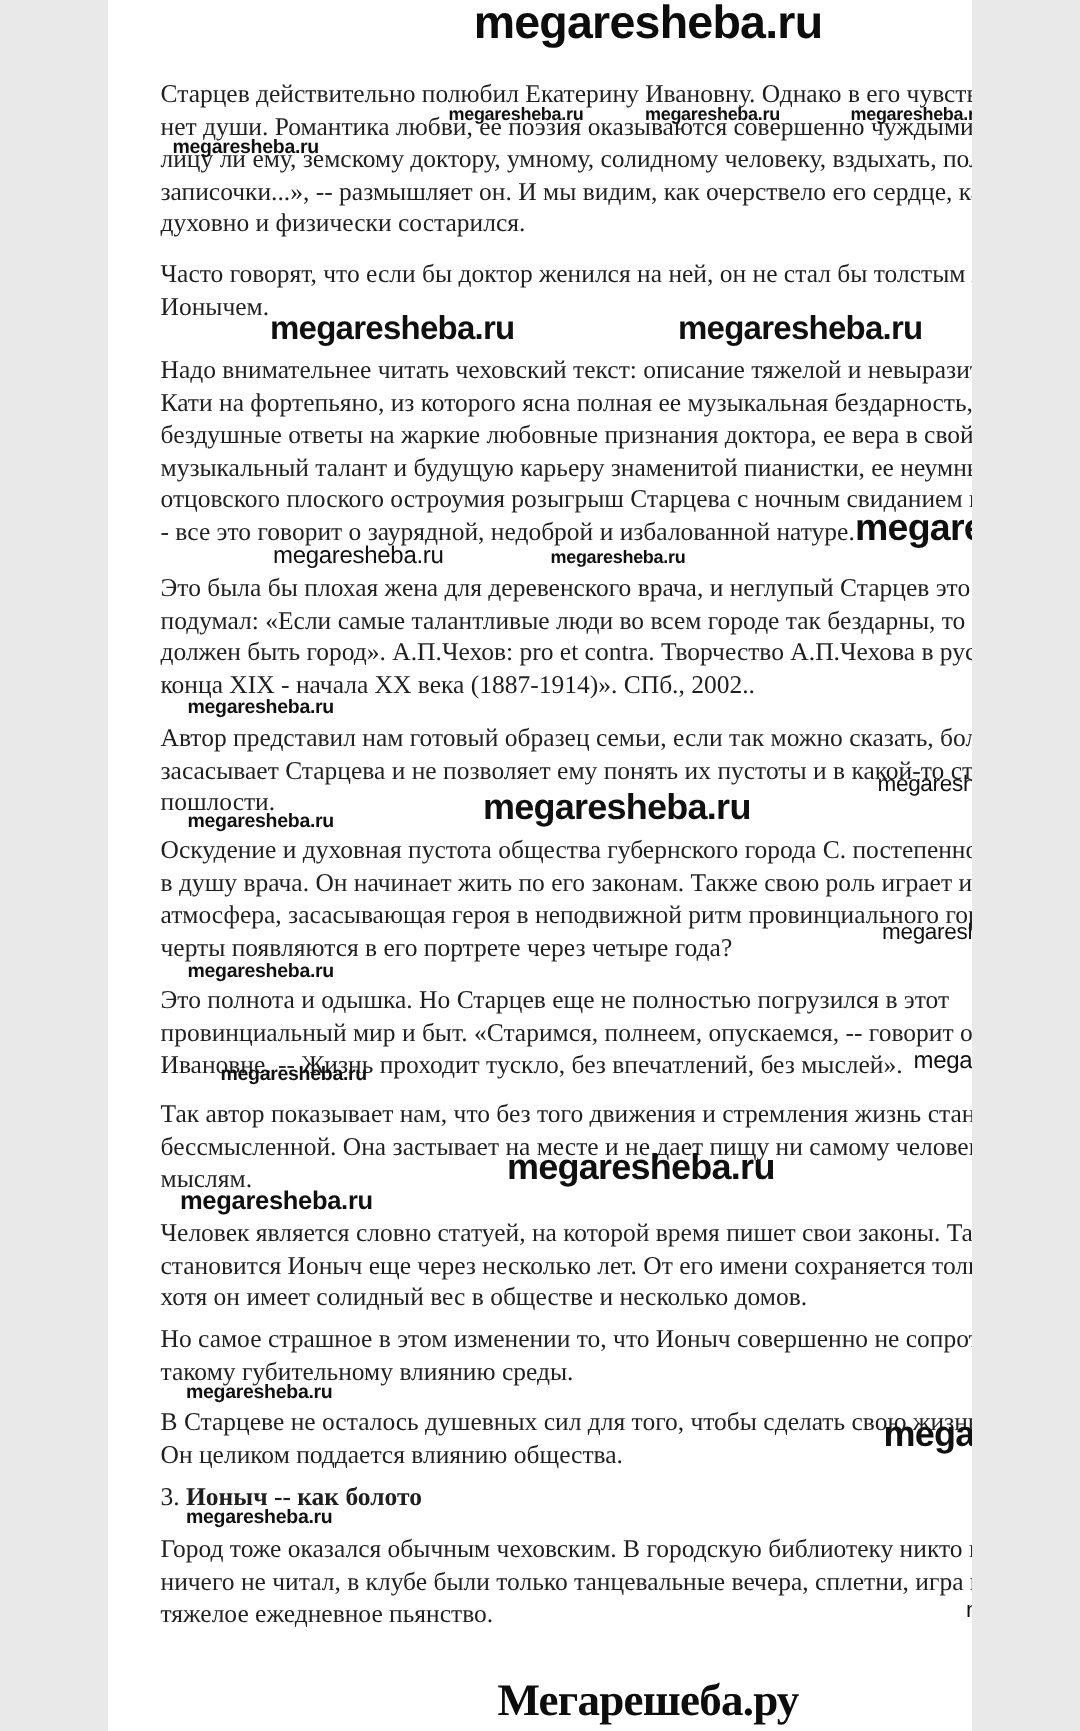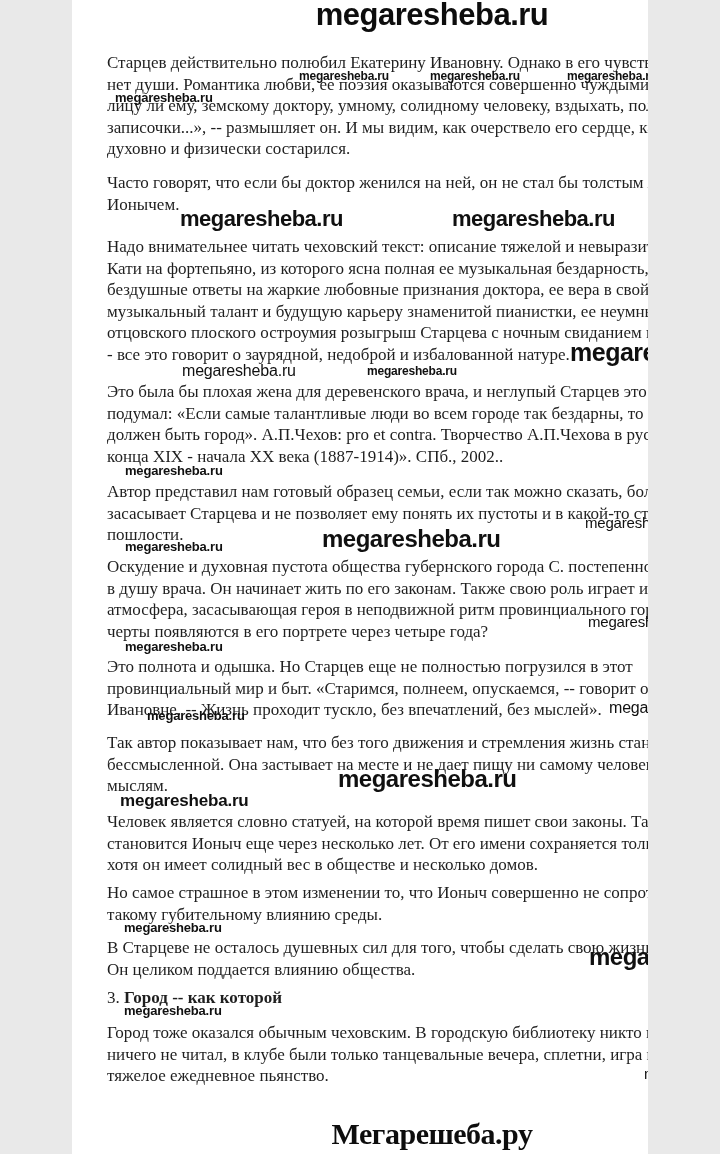--- a/index.html
+++ b/index.html
@@ -98,21 +98,21 @@
 мыслям.</div>
   <div class="para" style="top:811px">Человек является словно статуей, на которой время пишет свои законы. Таковым и
 становится Ионыч еще через несколько лет. От его имени сохраняется только отчество,
 хотя он имеет солидный вес в обществе и несколько домов.</div>
   <div class="para" style="top:882px">Но самое страшное в этом изменении то, что Ионыч совершенно не сопротивляется
 такому губительному влиянию среды.</div>
   <div class="para" style="top:937px">В Старцеве не осталось душевных сил для того, чтобы сделать свою жизнь интересной.
 Он целиком поддается влиянию общества.</div>
 
   <div class="heading" style="top:987px">
-    <span class="h-num">3. </span><span class="h-title">Город -- как которой</span>
+    <span class="h-num">3. </span><span class="h-title">Ионыч -- как болото</span>
   </div>
 
   <div class="para" style="top:1022px">Город тоже оказался обычным чеховским. В городскую библиотеку никто не ходил и
 ничего не читал, в клубе были только танцевальные вечера, сплетни, игра в карты и
 тяжелое ежедневное пьянство.</div>
 
   <div id="watermark-layer">
       <span class="wm" style="left: 227px; top: 70px; font-size: 12px; font-weight: bold; letter-spacing: -0.2px;">megaresheba.ru</span>
       <span class="wm" style="left: 358px; top: 70px; font-size: 12px; font-weight: bold; letter-spacing: -0.2px;">megaresheba.ru</span>
       <span class="wm" style="left: 495px; top: 70px; font-size: 12px; font-weight: bold; letter-spacing: -0.2px;">megaresheba.ru</span>

